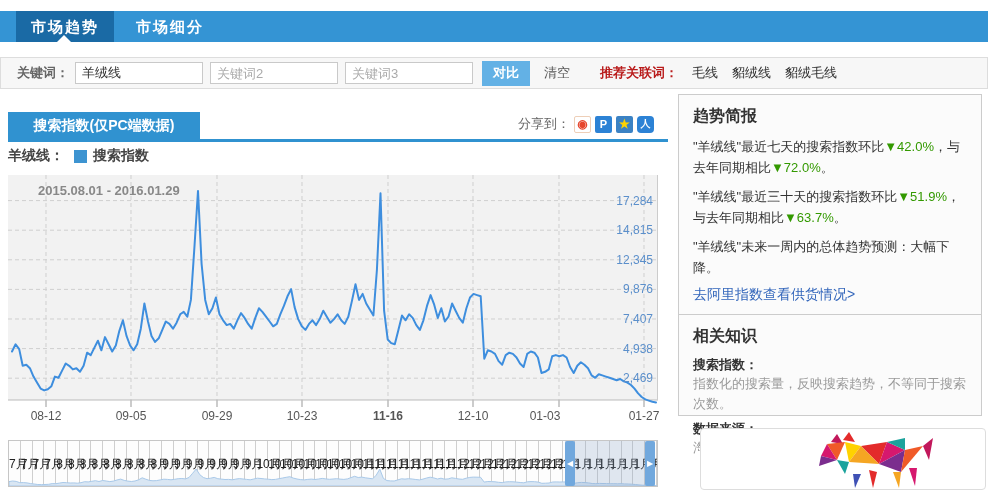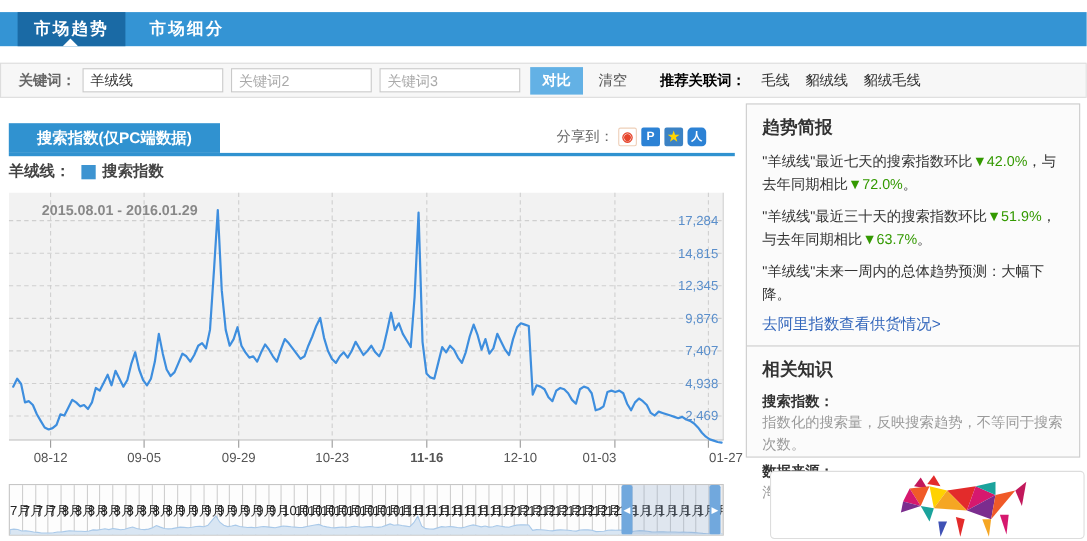--- a/index.html
+++ b/index.html
@@ -18,28 +18,28 @@
   
   .kwbar { position:absolute; left:0; top:57px; width:988px; height:32px; background:#f7f7f7;
            border:1px solid #ddd; display:flex; align-items:center; padding-left:16px; font-size:13px; }
   .kw-label { font-weight:bold; color:#666; margin-right:6px; }
   .kwbar input { width:128px; height:22px; border:1px solid #c9c9c9; background:#fff; padding:0 6px;
                  font-size:13px; color:#333; margin-right:7px; font-family:"Liberation Sans",sans-serif; }
   .kwbar input::placeholder { color:#aaa; }
   .btn-compare { width:48px; height:25px; background:#63b1e5; border:none; color:#fff; font-size:13px;
                  font-weight:bold; cursor:pointer; margin-left:2px; font-family:"Liberation Sans",sans-serif; }
   .btn-clear { margin-left:14px; color:#555; text-decoration:none; cursor:pointer; }
-  .suggest-label { margin-left:30px; color:#000000; font-weight:bold; }
+  .suggest-label { margin-left:30px; color:#b91c1c; font-weight:bold; }
   .suggests a { color:#333; text-decoration:none; margin-left:14px; cursor:pointer; }
 
   
   .chart-tab { position:absolute; left:8px; top:112px; width:192px; height:27px; background:#3092d0;
                color:#fff; font-weight:bold; font-size:14px; line-height:27px; text-align:center; cursor:pointer; }
   .chart-tab-bar { position:absolute; left:8px; top:139px; width:660px; height:3px; background:#3092d0; }
-  .share-row { position:absolute; left:506px; top:115px; display:flex; align-items:center; font-size:13px; color:#666; }
+  .share-row { position:absolute; left:518px; top:115px; display:flex; align-items:center; font-size:13px; color:#666; }
   .share-icon { width:17px; height:17px; margin-left:4px; display:inline-flex; align-items:center; justify-content:center;
                 font-size:11px; font-weight:bold; border-radius:2px; cursor:pointer; }
   .si-weibo { background:#fff; border:1px solid #eecfb8; color:#e6452c; font-size:12px; }
   .si-pengyou { background:#2c82d5; color:#fff; }
   .si-qzone { background:#3b82c4; color:#ffd400; font-size:12px; }
   .si-renren { background:#2c82d5; color:#fff; border-radius:4px; font-size:10px; }
 
   
   .legend-row { position:absolute; left:8px; top:147px; display:flex; align-items:center;
                 font-size:14px; font-weight:bold; color:#444; }
@@ -159,21 +159,21 @@
 </div>
 <div class="range-label">2015.08.01 - 2016.01.29</div>
 <div id="xlabels">
     <span class="xlabel" style="left: 46px;">08-12</span>
     <span class="xlabel" style="left: 131px;">09-05</span>
     <span class="xlabel" style="left: 217px;">09-29</span>
     <span class="xlabel" style="left: 302px;">10-23</span>
     <span class="xlabel" style="left: 388px; font-weight: bold;">11-16</span>
     <span class="xlabel" style="left: 473px;">12-10</span>
     <span class="xlabel" style="left: 545px; text-align: center;">01-03</span>
-    <span class="xlabel" style="left: 660px;">01-27</span>
+    <span class="xlabel" style="left: 644px;">01-27</span>
   </div>
 
 <div class="slider">
   <div class="slider-cells" id="slider-cells">
       <div class="slider-cell">
         <span>7月</span>
       </div>
       <div class="slider-cell">
         <span>7月</span>
       </div>

